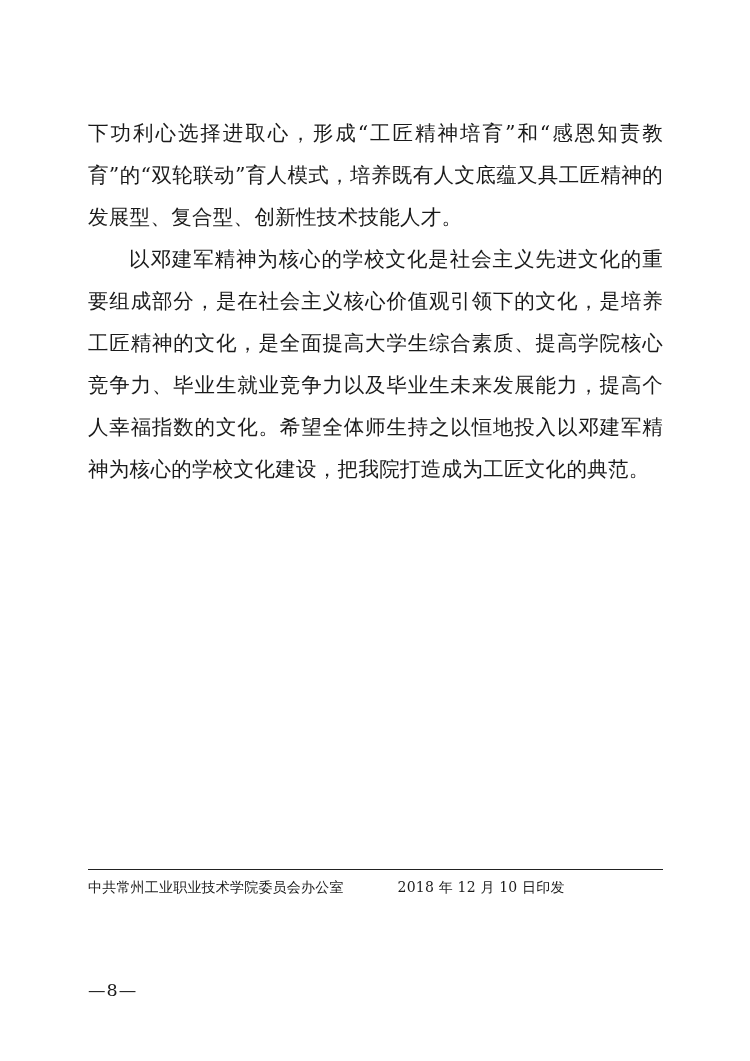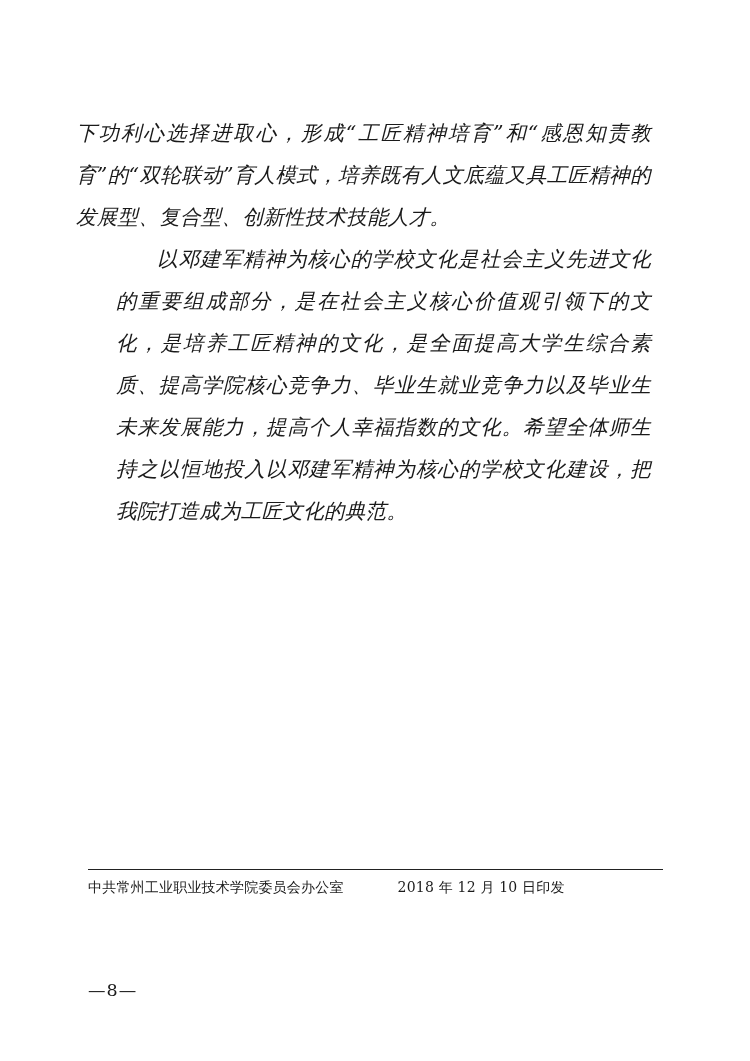--- a/index.html
+++ b/index.html
@@ -14,41 +14,39 @@
     position: relative;
     width: 750px;
     height: 1061px;
     background: #ffffff;
     margin: 0 auto;
     overflow: hidden;
     box-sizing: border-box;
   }
   .doc-body {
     position: absolute;
-    left: 76px;
+    left: 88px;
     top: 112px;
     width: 575px;
-    font-style: italic;
   }
   .para {
     font-size: 20.5px;
     line-height: 42px;
     color: #1a1a1a;
     letter-spacing: 0.3px;
     text-align: justify;
     text-justify: inter-ideograph;
     margin: 0;
     font-family: "DejaVu Serif", "Liberation Serif", serif;
   }
   .para + .para {
     margin-top: 0;
   }
   .indent {
     text-indent: 41px;
-    margin-left: 40px;
   }
   .footer-block {
     position: absolute;
     left: 88px;
     top: 869px;
     width: 575px;
   }
   .footer-rule {
     border-top: 1.6px solid #222;
     width: 100%;

